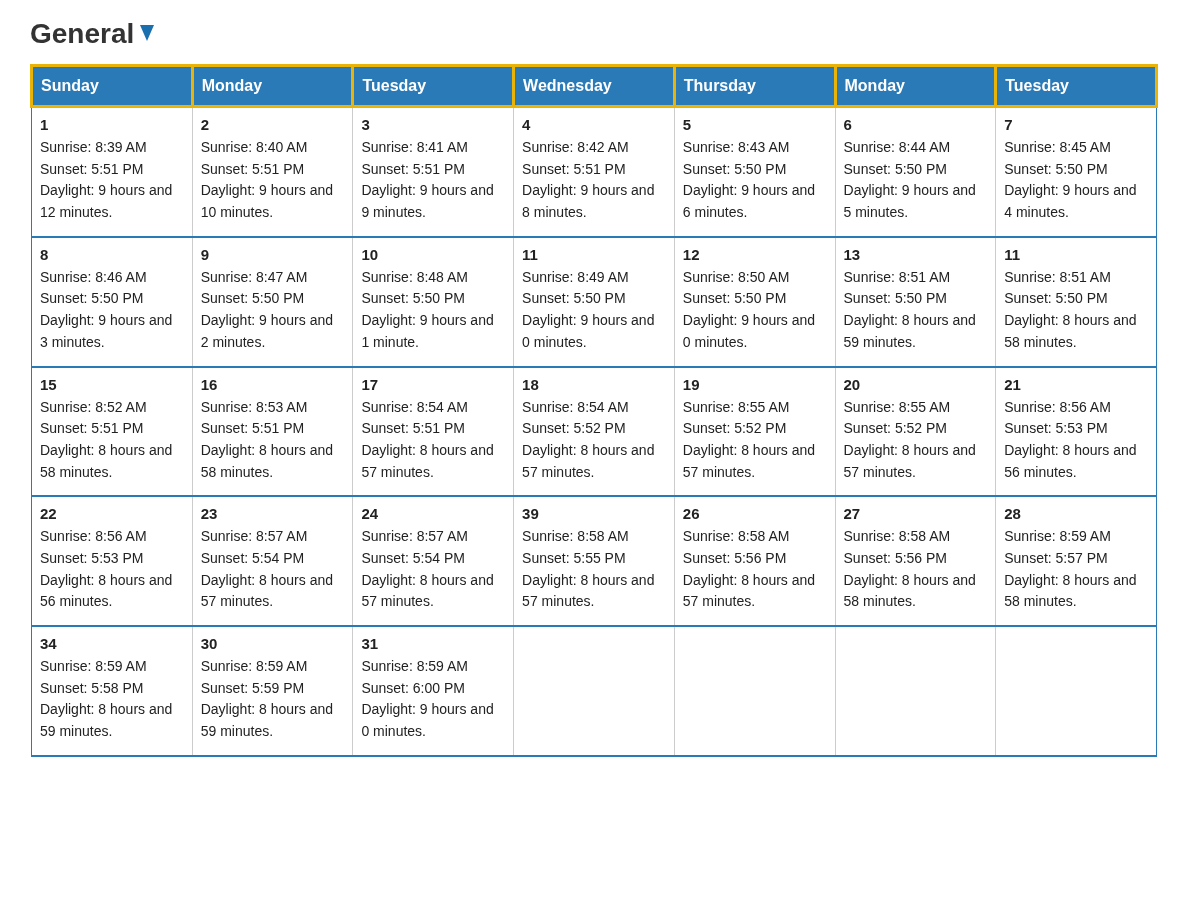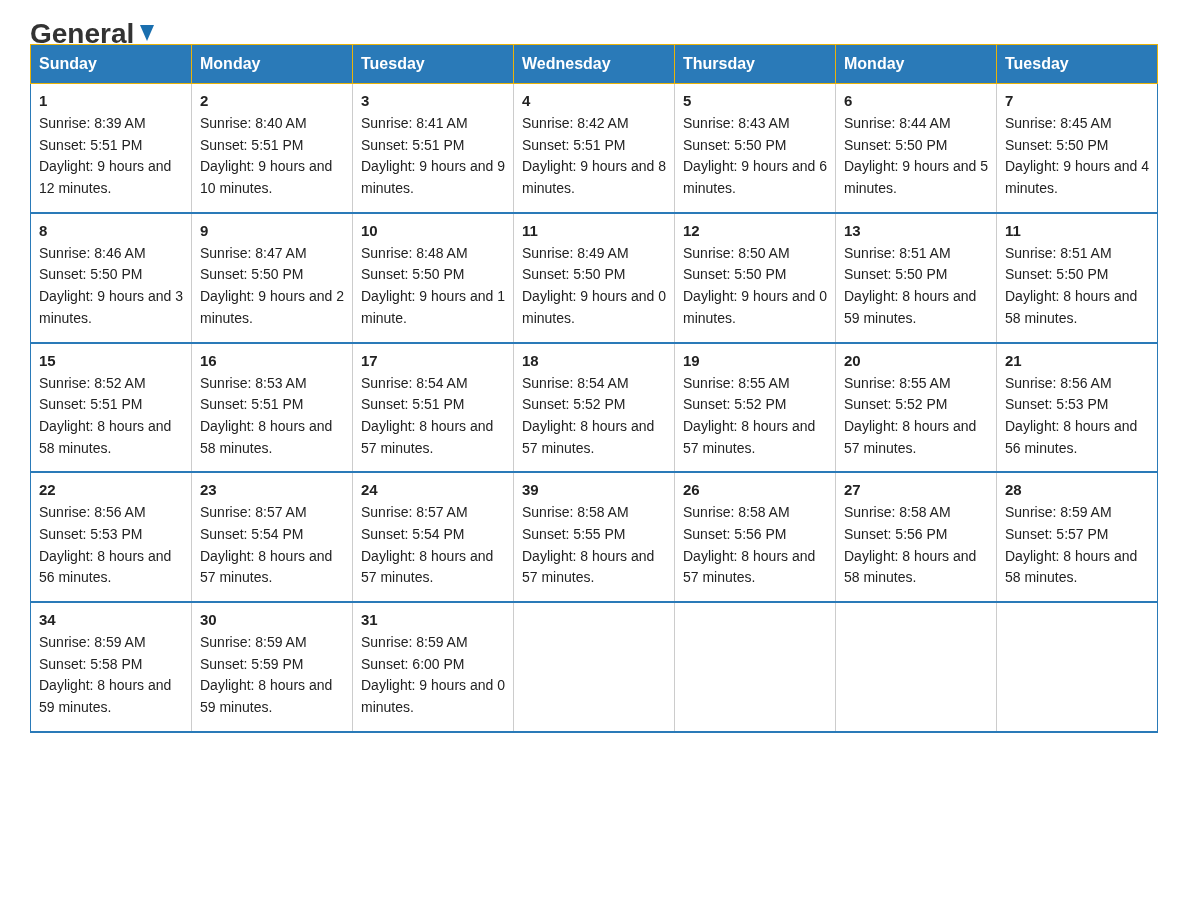--- a/index.html
+++ b/index.html
@@ -7,20 +7,21 @@
       font-family: Arial, sans-serif;
       background: #fff;
       padding: 20px 30px;
       width: 1188px;
       min-height: 918px;
     }
     .header {
       display: flex;
       justify-content: space-between;
       align-items: flex-end;
+      margin-bottom: 20px;
     }
     .logo {
       display: flex;
       flex-direction: column;
       align-items: flex-start;
     }
     .logo-text {
       font-size: 28px;
       font-weight: bold;
       color: #333;
@@ -53,21 +54,21 @@
     }
     thead tr {
       background-color: #2a7ab8;
     }
     thead th {
       color: #fff;
       font-size: 16px;
       font-weight: bold;
       padding: 10px 8px;
       text-align: left;
-      border: 1px solid #eab308;
+      border: 3px solid #eab308;
     }
     tbody tr {
       border-bottom: 2px solid #2a7ab8;
     }
     tbody td {
       vertical-align: top;
       padding: 8px 8px 12px 8px;
       border-right: 1px solid #ccc;
       border-left: 1px solid #ccc;
       font-size: 13px;

